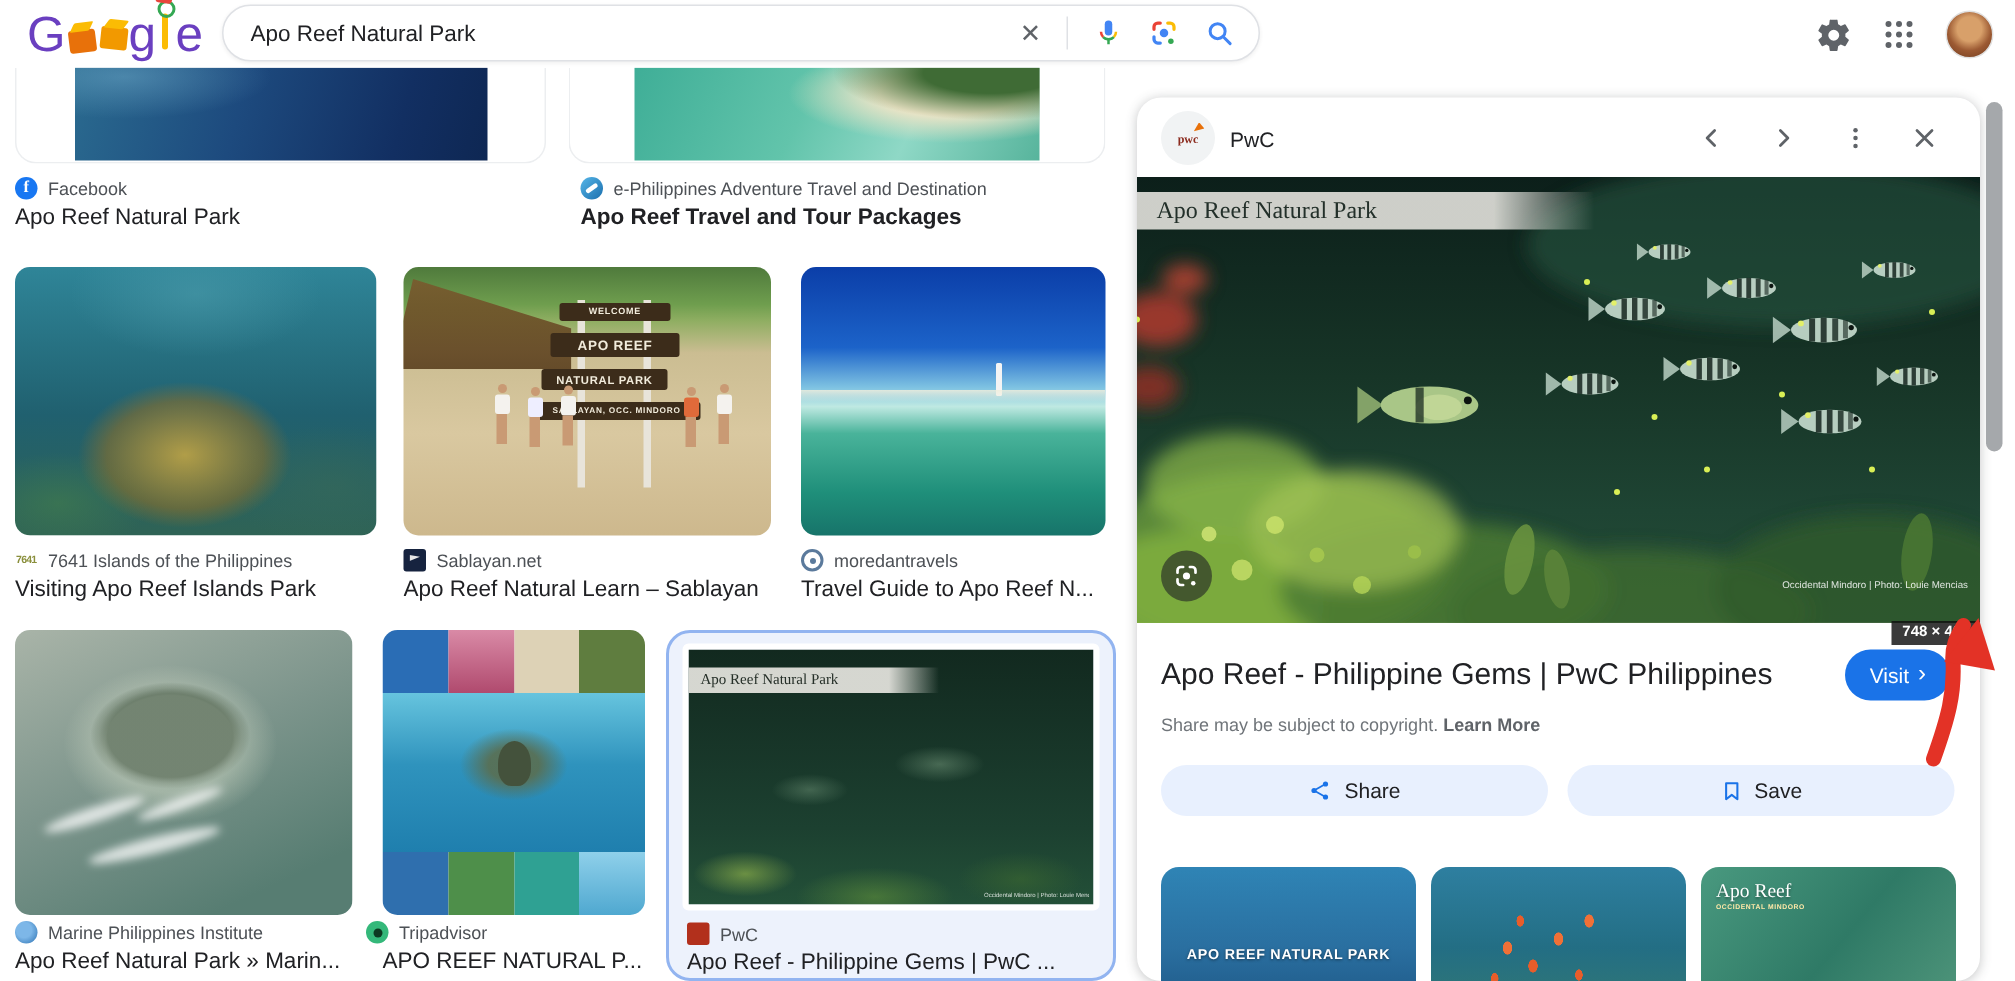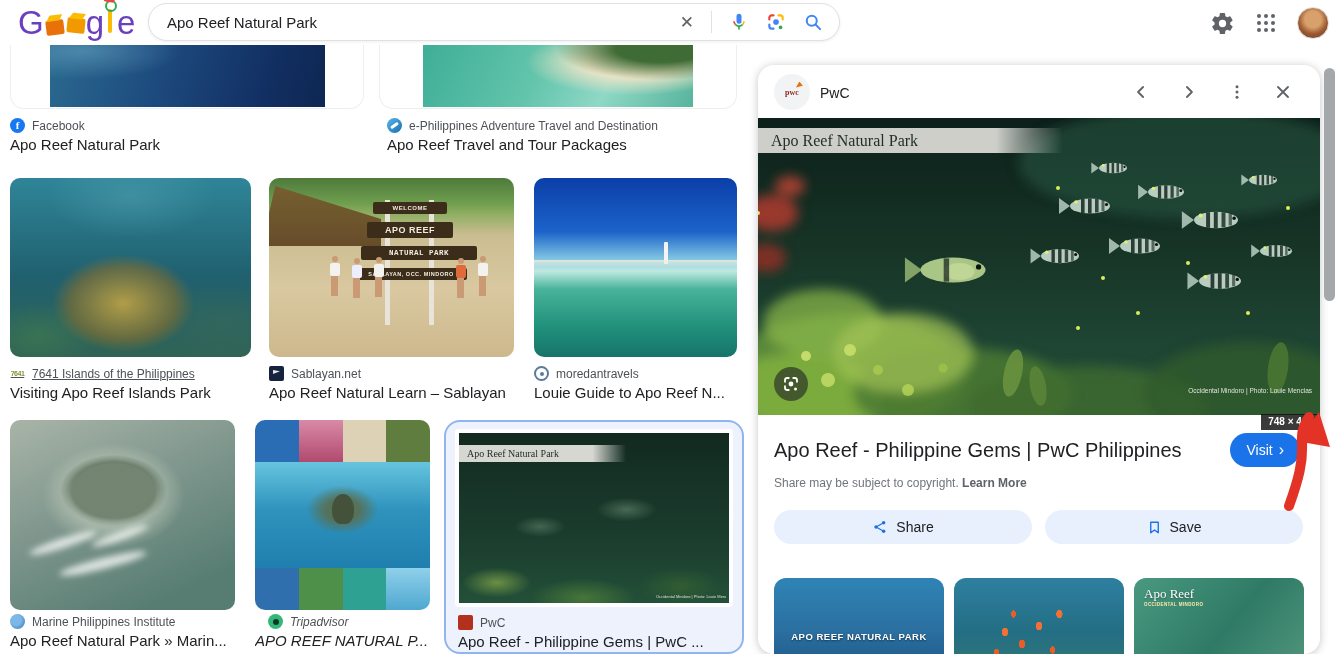--- a/index.html
+++ b/index.html
@@ -190,36 +190,36 @@
   </div>
   <div class="rtitle" style="left:10px;top:136px;width:345px;">Apo Reef Natural Park</div>
 
   <div class="topcard" style="left:379px;top:45px;width:356px;height:63px;">
     <div class="r1b-img"></div>
   </div>
   <div class="srcrow" style="left:387px;top:118px;">
     <span class="fav fav-ephil"></span>
     <span>e-Philippines Adventure Travel and Destination</span>
   </div>
-  <div class="rtitle" style="left:387px;top:136px;width:345px;">Apo Reef Travel and Tour Packages</div>
+  <div class="rtitle" style="left:387px;top:136px;width:345px;font-weight:bold;">Apo Reef Travel and Tour Packages</div>
 
   <div class="img r2a" style="left:10px;top:178px;width:241px;height:179px;"></div>
-  <div class="srcrow" style="left:10px;top:366px;text-decoration:underline;">
+  <div class="srcrow" style="left:10px;top:366px;">
     <span class="fav fav-7641">7641</span>
     <span>7641 Islands of the Philippines</span>
   </div>
   <div class="rtitle" style="left:10px;top:384px;width:240px;">Visiting Apo Reef Islands Park</div>
 
   <div class="img r2b" style="left:269px;top:178px;width:245px;height:179px;">
     <div class="roof"></div>
     <div class="post" style="left:116px;"></div>
     <div class="post" style="left:160px;"></div>
     <div class="sign" style="left:104px;top:24px;width:74px;height:12px;font-size:6px;">WELCOME</div>
     <div class="sign" style="left:98px;top:44px;width:86px;height:16px;font-size:9px;">APO REEF</div>
-    <div class="sign" style="left:92px;top:68px;width:116px;height:14px;font-size:7.5px;font-family:Liberation Mono, monospace;">NATURAL PARK</div>
+    <div class="sign" style="left:92px;top:68px;width:84px;height:14px;font-size:7.5px;">NATURAL PARK</div>
     <div class="sign" style="left:86px;top:90px;width:112px;height:12px;font-size:5.5px;">SABLAYAN, OCC. MINDORO</div>
     <div class="person" style="left:60px;top:78px;">
         <div class="ph"></div>
         <div class="pt"></div>
         <div class="pl"></div>
       </div>
     <div class="person" style="left:82px;top:80px;">
         <div class="ph"></div>
         <div class="pt" style="background:#eef"></div>
         <div class="pl"></div>
@@ -247,21 +247,21 @@
   <div class="rtitle" style="left:269px;top:384px;width:245px;">Apo Reef Natural Learn – Sablayan</div>
 
   <div class="img r2c" style="left:534px;top:178px;width:203px;height:179px;">
     <div class="lh"></div>
     <div class="shore"></div>
   </div>
   <div class="srcrow" style="left:534px;top:366px;">
     <span class="fav fav-more"></span>
     <span>moredantravels</span>
   </div>
-  <div class="rtitle" style="left:534px;top:384px;width:203px;">Louie Guide to Apo Reef N...</div>
+  <div class="rtitle" style="left:534px;top:384px;width:203px;">Travel Guide to Apo Reef N...</div>
 
   <div class="img r3a" style="left:10px;top:420px;width:225px;height:190px;">
     <div class="wave" style="left:18px;top:118px;width:70px;height:10px;transform:rotate(-18deg);"></div>
     <div class="wave" style="left:48px;top:138px;width:90px;height:11px;transform:rotate(-14deg);"></div>
     <div class="wave" style="left:80px;top:112px;width:60px;height:8px;transform:rotate(-20deg);"></div>
   </div>
   <div class="srcrow" style="left:10px;top:614px;">
     <span class="fav fav-marine"></span>
     <span>Marine Philippines Institute</span>
   </div>
@@ -275,25 +275,25 @@
         <div class="t4"></div>
       </div>
     <div class="big"></div>
     <div class="row">
         <div class="t5"></div>
         <div class="t6"></div>
         <div class="t7"></div>
         <div class="t8"></div>
       </div>
   </div>
-  <div class="srcrow" style="left:268px;top:614px;font-style:italic;">
+  <div class="srcrow" style="left:244px;top:614px;">
     <span class="fav fav-trip"></span>
     <span>Tripadvisor</span>
   </div>
-  <div class="rtitle" style="left:255px;top:632px;width:175px;font-style:italic;">APO REEF NATURAL P...</div>
+  <div class="rtitle" style="left:255px;top:632px;width:175px;">APO REEF NATURAL P...</div>
 
   <div class="selcard">
     <div class="selthumb">
       <div class="selbanner">Apo Reef Natural Park</div>
       <div class="selwm">Occidental Mindoro | Photo: Louie Mencias</div>
     </div>
     <div class="srcrow" style="left:12px;top:193px;">
       <span class="fav fav-pwc"></span>
       <span>PwC</span>
     </div>

